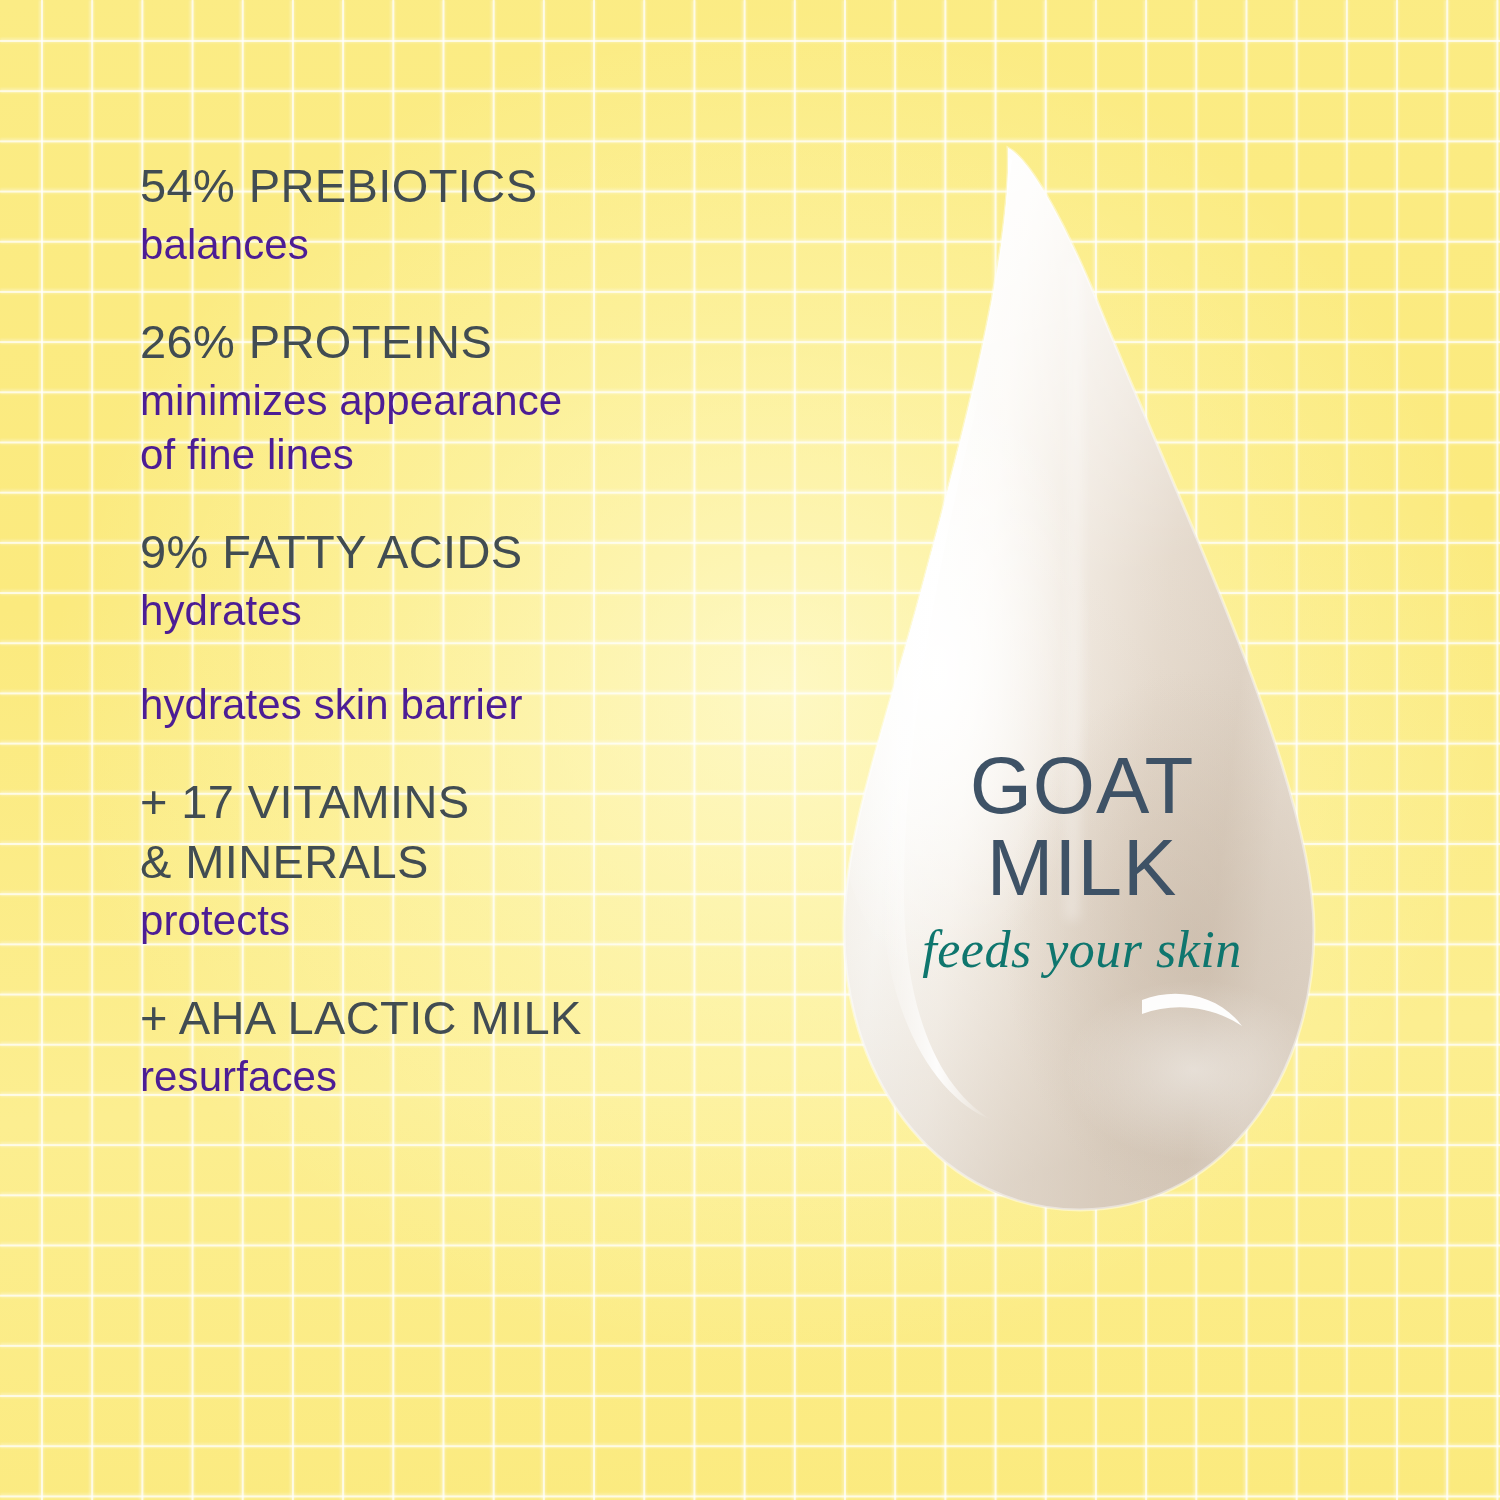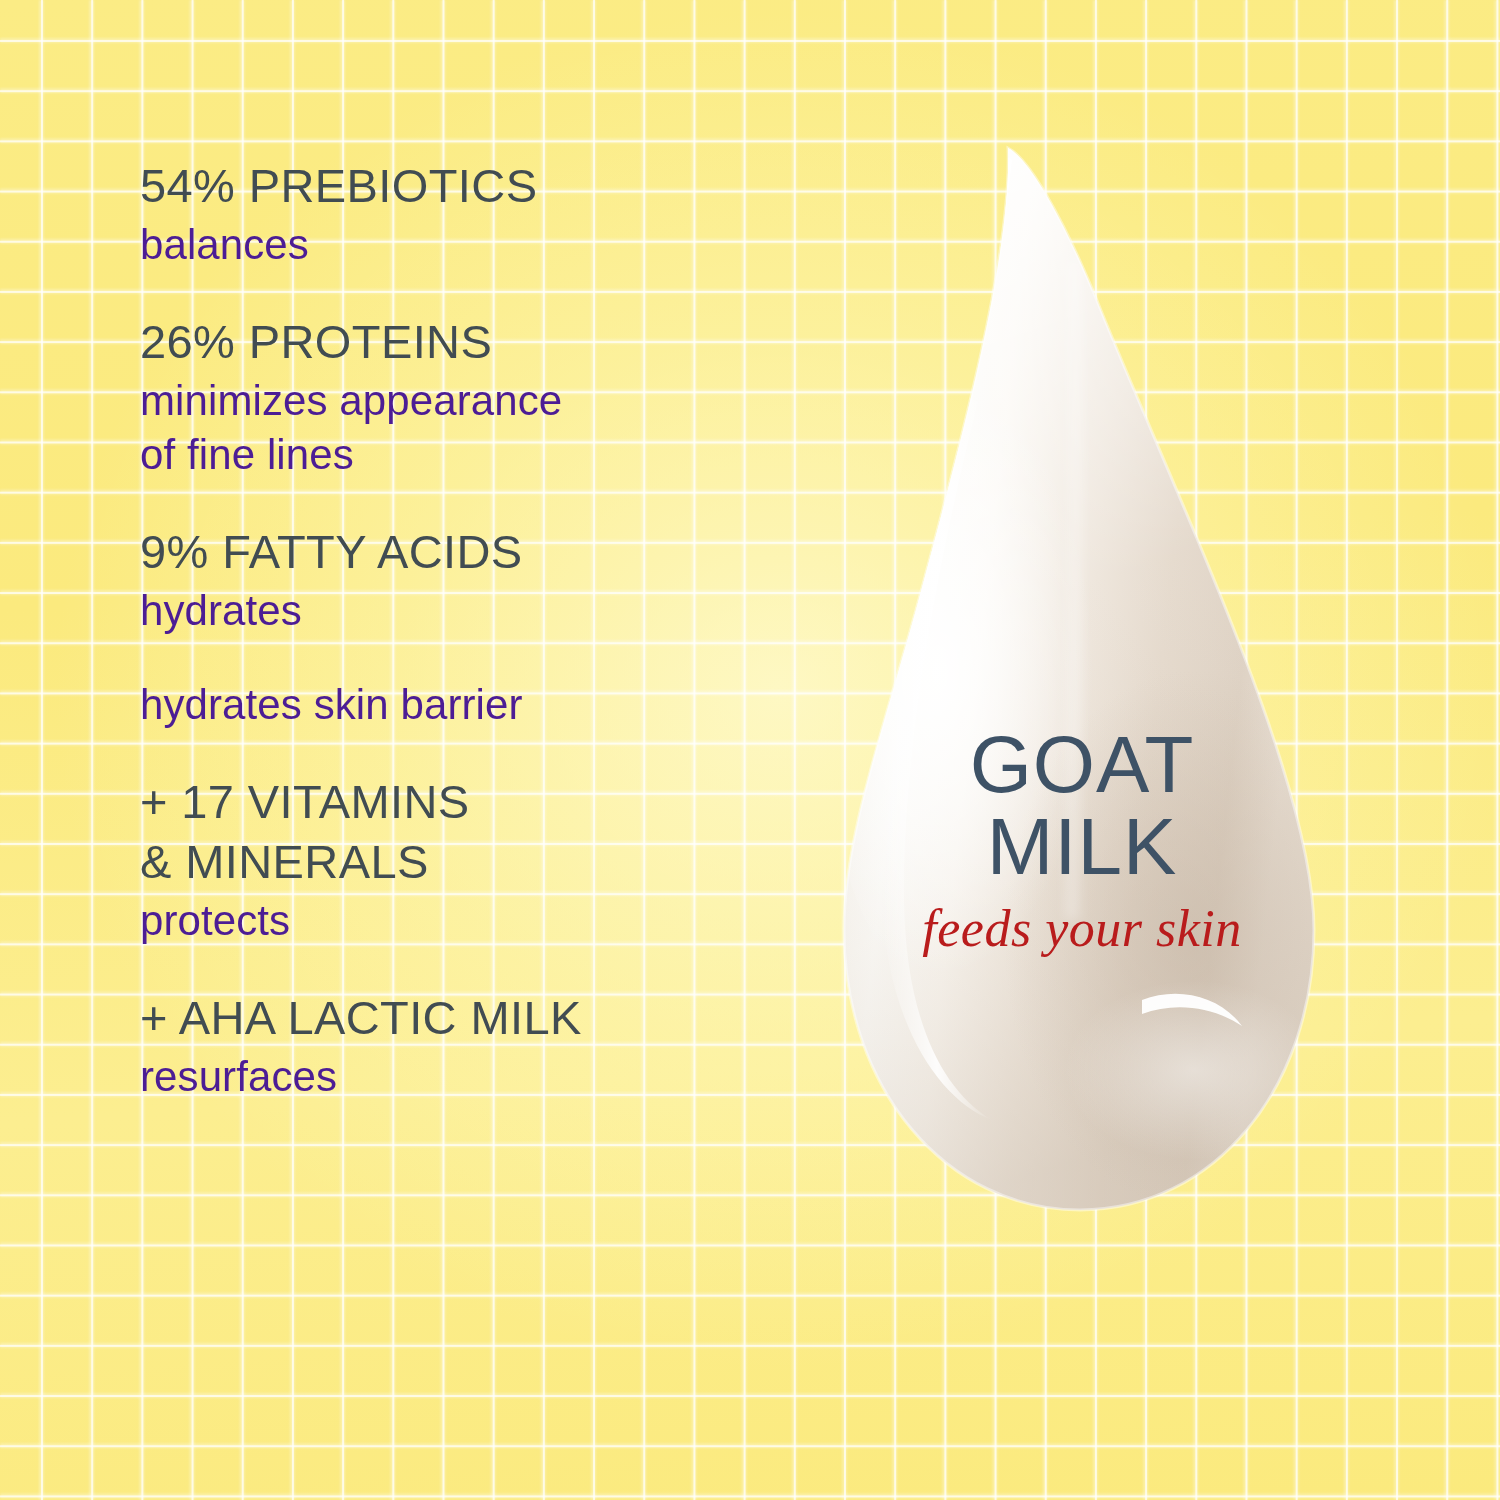--- a/index.html
+++ b/index.html
@@ -79,34 +79,34 @@
     left: 842px;
     top: 140px;
     width: 480px;
     height: 1075px;
   }
   #droplet-svg { display: block; width: 100%; height: 100%; }
 
   #droplet-text {
     position: absolute;
     left: 842px;
-    top: 724px;
+    top: 745px;
     width: 480px;
     text-align: center;
   }
   .brand-line {
     color: #3e5266;
     font-family: "Liberation Sans", sans-serif;
     font-weight: 400;
     font-size: 80px;
     line-height: 82px;
     letter-spacing: 1px;
   }
   .brand-tag {
-    color: #b91c1c;
+    color: #0f766e;
     font-family: "Liberation Serif", serif;
     font-style: italic;
     font-size: 52px;
     line-height: 70px;
     letter-spacing: 0.5px;
     margin-top: 6px;
   }
 </style>
 </head>
 <body>

